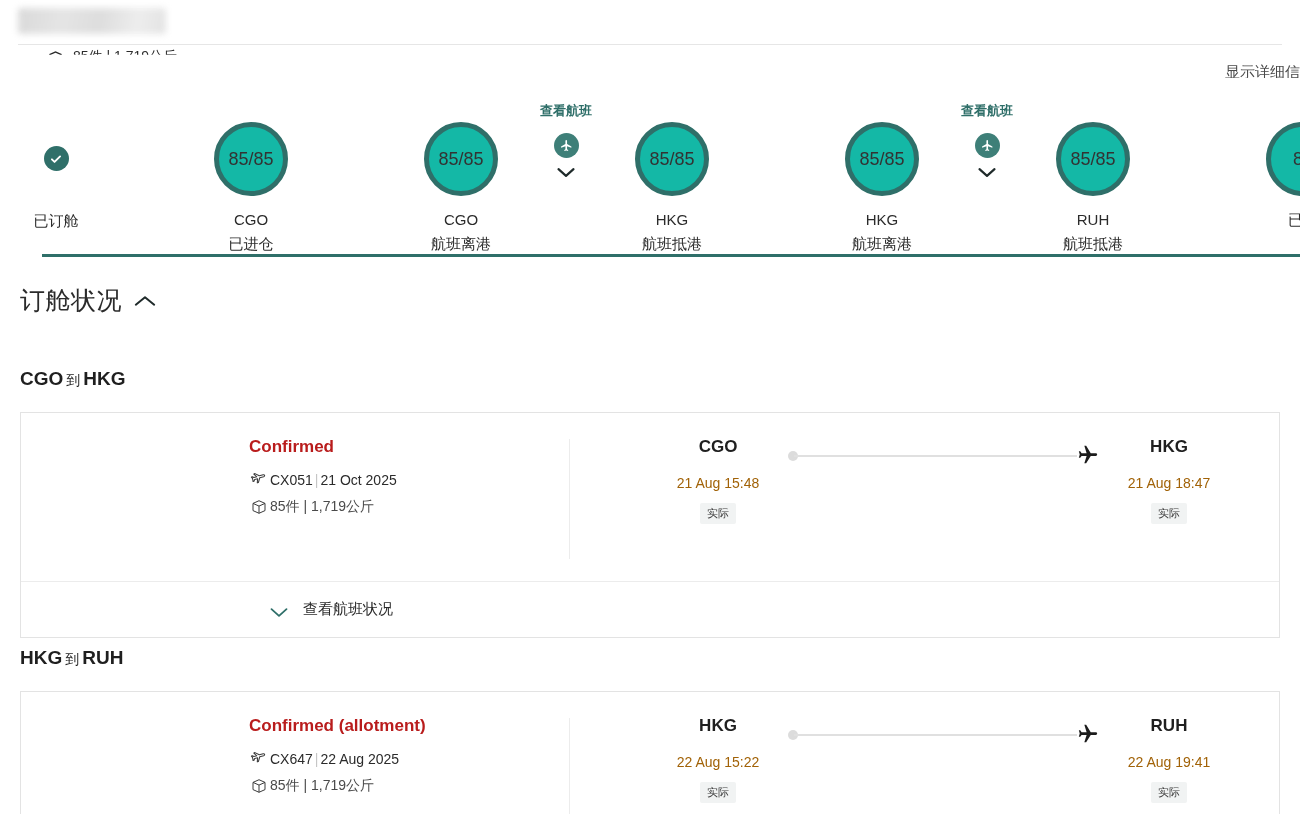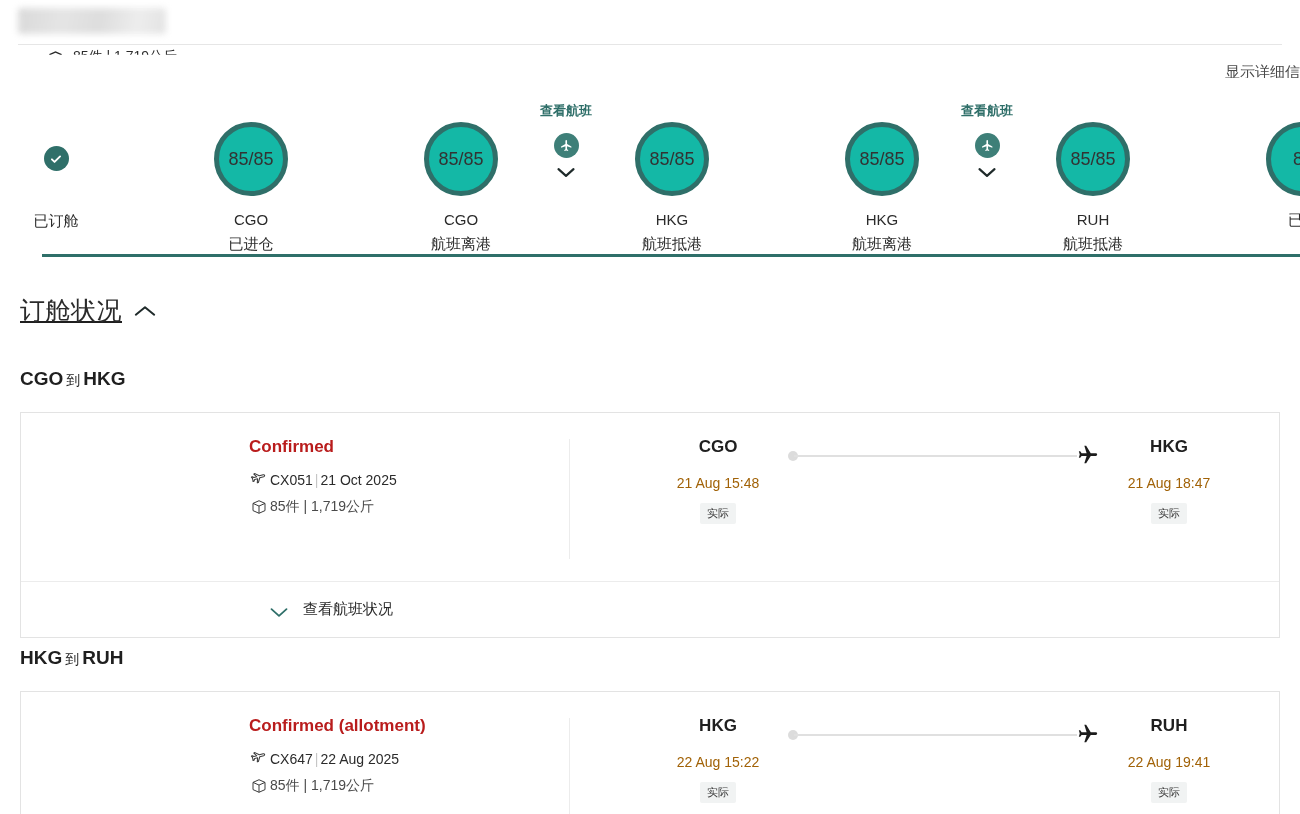--- a/index.html
+++ b/index.html
@@ -158,25 +158,24 @@
     margin-top: 8px;
     color: #1f2a2a;
     display: flex;
     justify-content: center;
   }
 
   
   .section-head {
     position: absolute;
     left: 20px;
-    top: 294px;
+    top: 284px;
     display: flex;
     align-items: center;
     gap: 12px;
-    text-decoration: underline;
   }
   .section-head h2 {
     margin: 0;
     font-size: 25px;
     font-weight: 400;
     color: #2b2b2b;
     letter-spacing: .5px;
   }
   .caret-up { display: flex; color: #1f2a2a; }
 

